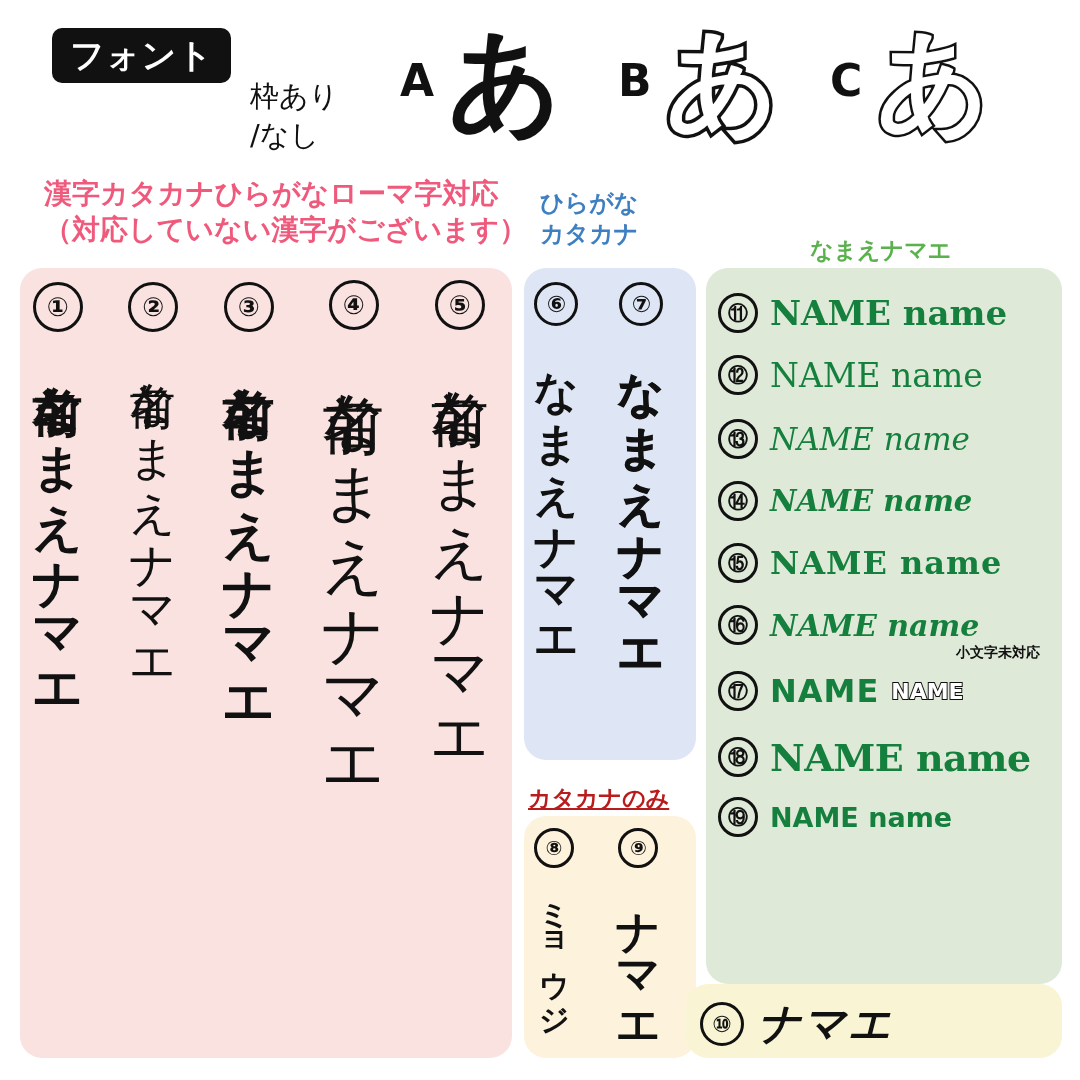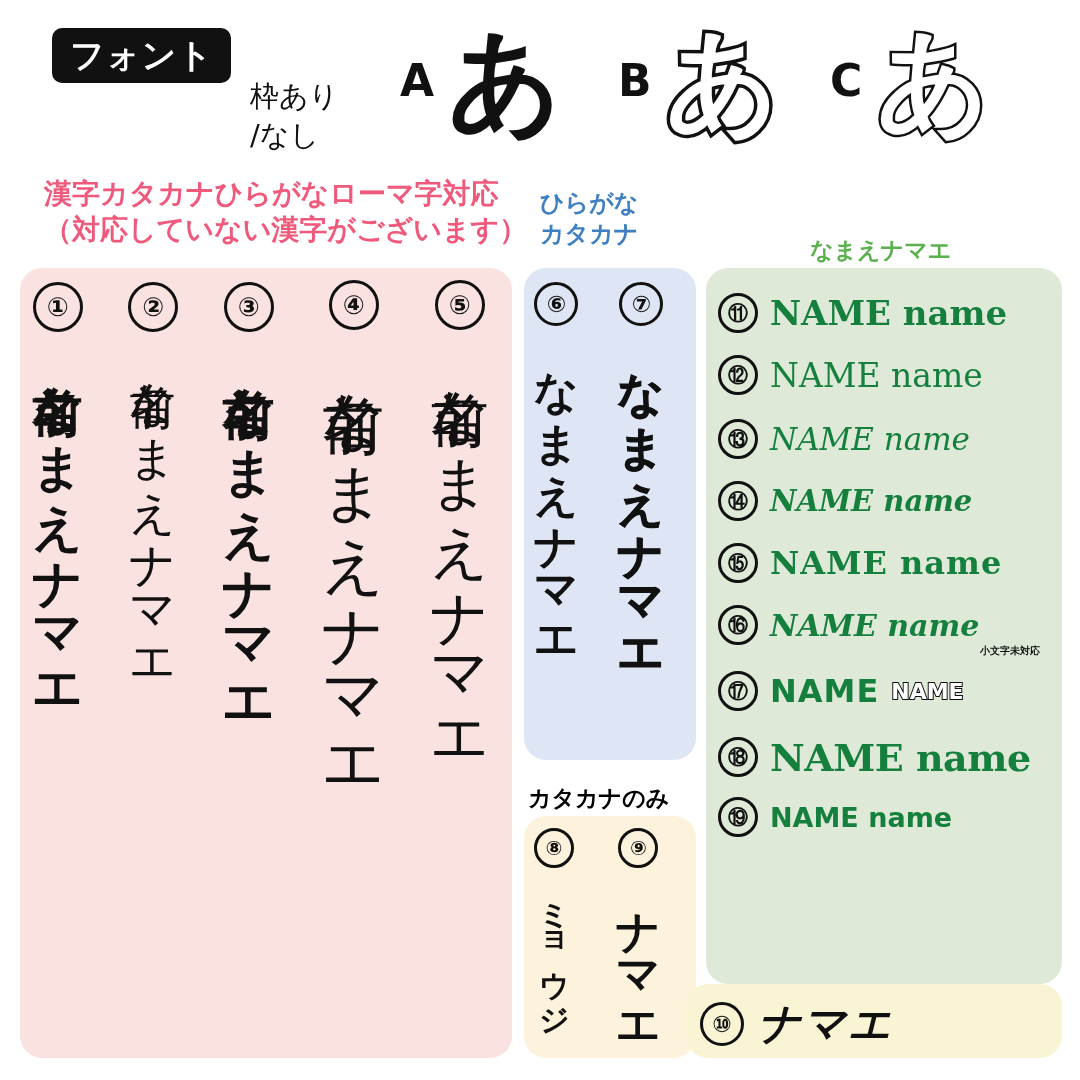--- a/index.html
+++ b/index.html
@@ -41,21 +41,21 @@
   }
   #sampleA{left:0;top:6px;}
   #sampleB{left:218px;top:6px;}
   #sampleC{left:430px;top:6px;}
 
   
   .sec-title{position:absolute;font-weight:bold;line-height:1.3;}
   #t-kanji{left:44px;top:176px;font-size:28px;color:#ef5a7c;}
   #t-kana{left:540px;top:188px;font-size:24px;color:#3d7fc1;}
   #t-roma{left:810px;top:236px;font-size:23px;color:#5bb14e;}
-  #t-kata{left:528px;top:784px;font-size:23px;color:#000000;}
+  #t-kata{left:528px;top:784px;font-size:23px;color:#b91c1c;text-decoration:underline;}
 
   
   .panel{position:absolute;border-radius:22px;}
   #panel-kanji{left:20px;top:268px;width:492px;height:790px;background:#f9e2e0;}
   #panel-kana{left:524px;top:268px;width:172px;height:492px;background:#dee6f5;}
   #panel-roma{left:706px;top:268px;width:356px;height:716px;background:#dfe9d8;}
   #panel-kata{left:524px;top:816px;width:172px;height:242px;background:#fdf2db;}
   #panel-ten{left:686px;top:984px;width:376px;height:74px;background:#f8f4d4;}
 
   
@@ -113,21 +113,21 @@
   .r13{font-size:31px;font-style:italic;font-family:"DejaVu Serif","Liberation Serif",serif;}
   .r14{font-size:29px;font-style:italic;font-weight:bold;font-family:"DejaVu Serif","Liberation Serif",serif;}
   .r15{font-size:32px;font-weight:bold;font-family:"DejaVu Serif","Liberation Serif",serif;letter-spacing:1px;}
   .r16{font-size:30px;font-weight:bold;font-style:italic;font-family:"DejaVu Serif","Liberation Serif",serif;}
   .r17{font-size:32px;font-weight:bold;font-family:"DejaVu Sans","Liberation Sans",sans-serif;letter-spacing:1px;}
   .r17b{font-size:22px;font-weight:bold;color:#fff;-webkit-text-stroke:2px #111;paint-order:stroke fill;font-family:"DejaVu Sans","Liberation Sans",sans-serif;}
   .r18{font-size:38px;font-weight:bold;font-family:"DejaVu Serif","Liberation Serif",serif;letter-spacing:-0.5px;}
   .r19{font-size:27px;font-weight:bold;font-family:"DejaVu Sans","Liberation Sans",sans-serif;}
   .note-small{
     position:absolute;right:18px;top:-20px;
-    font-size:10px;font-weight:bold;color:#111;white-space:nowrap;margin-left:43px;
+    font-size:14px;font-weight:bold;color:#111;white-space:nowrap;margin-left:43px;
   }
   #row11{top:286px;}
   #row12{top:348px;}
   #row13{top:412px;}
   #row14{top:474px;}
   #row15{top:536px;}
   #row16{top:598px;}
   #row17{top:664px;}
   #row18{top:730px;}
   #row19{top:790px;}

